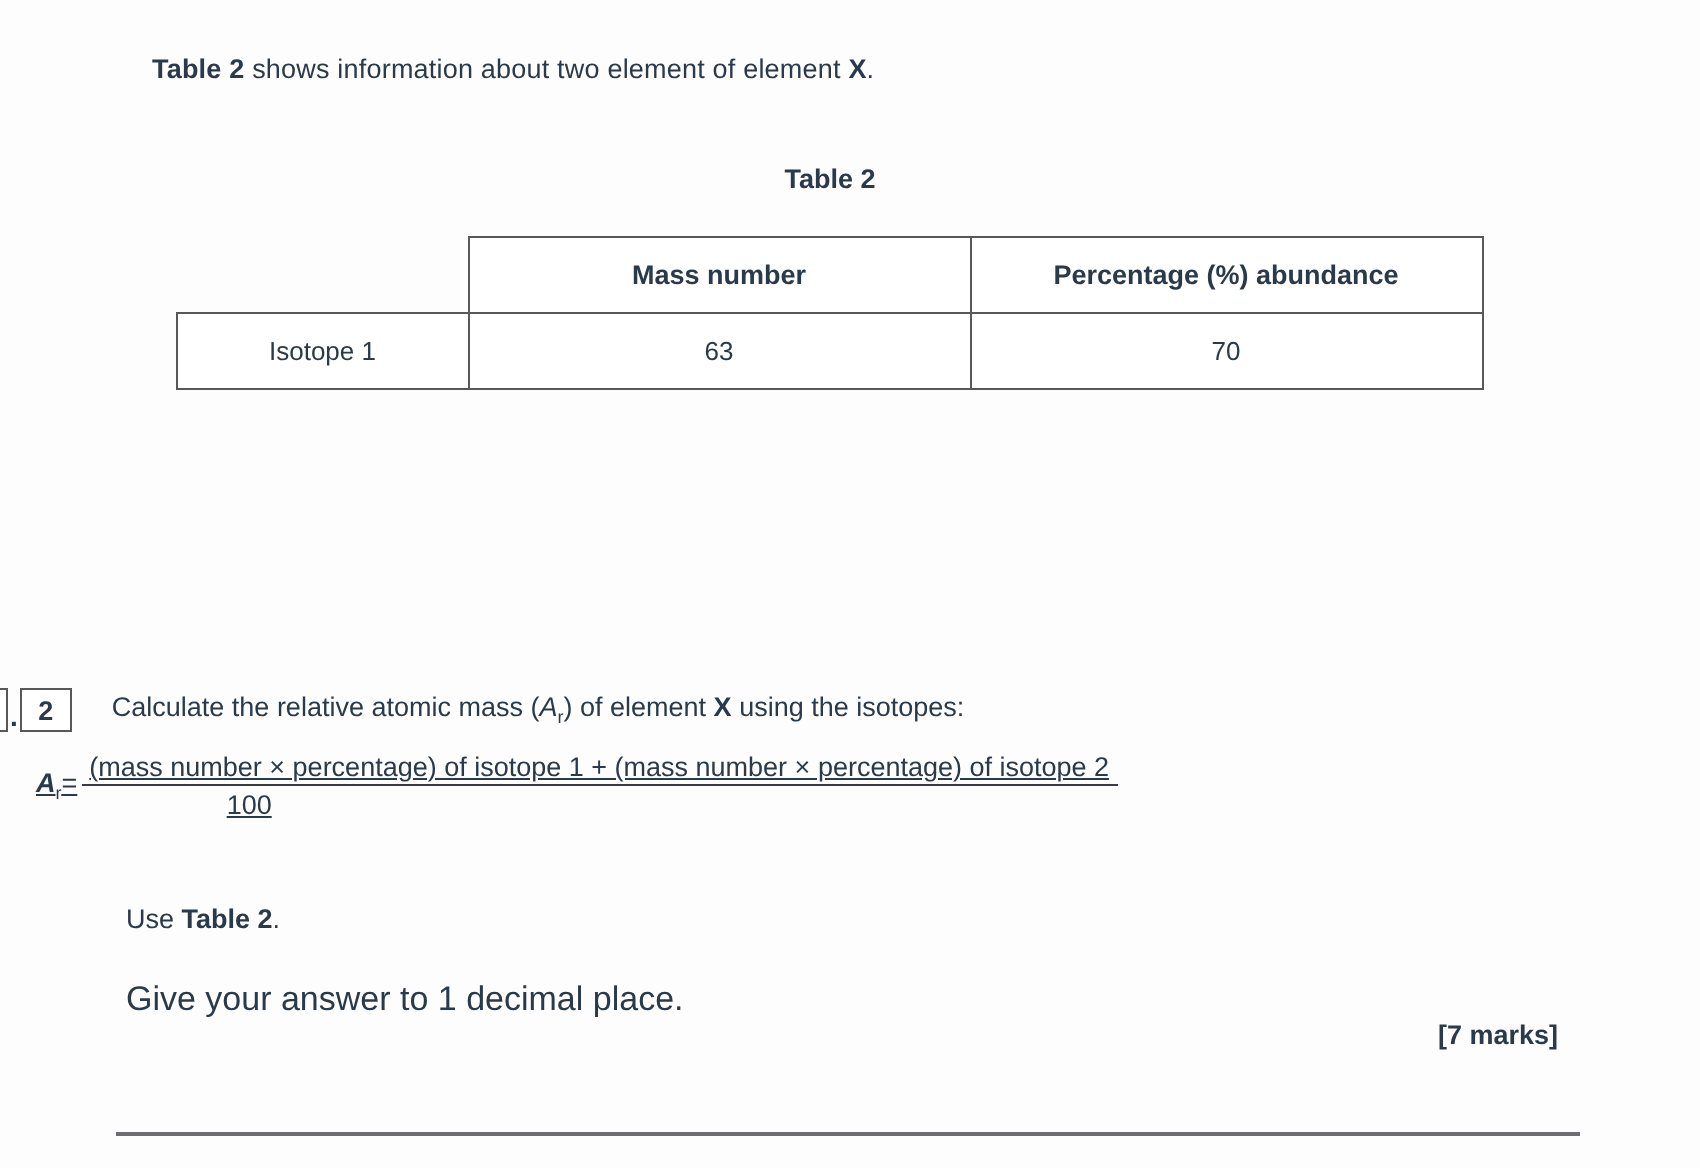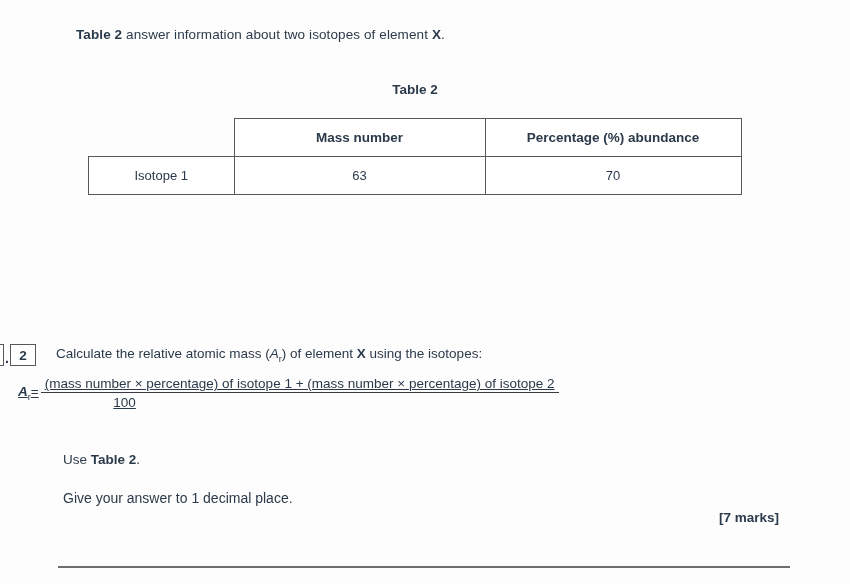--- a/index.html
+++ b/index.html
@@ -164,21 +164,21 @@
     position: absolute;
     left: 63px;
     top: 452px;
     font-size: 13.5px;
     white-space: nowrap;
   }
   .give-answer {
     position: absolute;
     left: 63px;
     top: 490px;
-    font-size: 14px;
+    font-size: 17px;
     white-space: nowrap;
   }
 
   
   .marks {
     position: absolute;
     left: 0;
     top: 510px;
     width: 779px;
     text-align: right;
@@ -195,21 +195,21 @@
     height: 0;
     border-top: 2px solid #6e6e72;
   }
 </style>
 </head>
 <body>
 
 <div class="page">
 
   <div class="intro-line">
-    <span class="b">Table 2</span><span> answer information about two isotopes of element </span><span class="b">X</span><span>.</span>
+    <span class="b">Table 2</span><span> shows information about two element of element </span><span class="b">X</span><span>.</span>
   </div>
 
   <div class="table-caption">Table 2</div>
 
   <table class="data-table">
     <thead>
       <tr>
         <th class="col-label corner-cell"></th>
         <th class="col-mass">Mass number</th>
         <th class="col-abund">Percentage (%) abundance</th>

